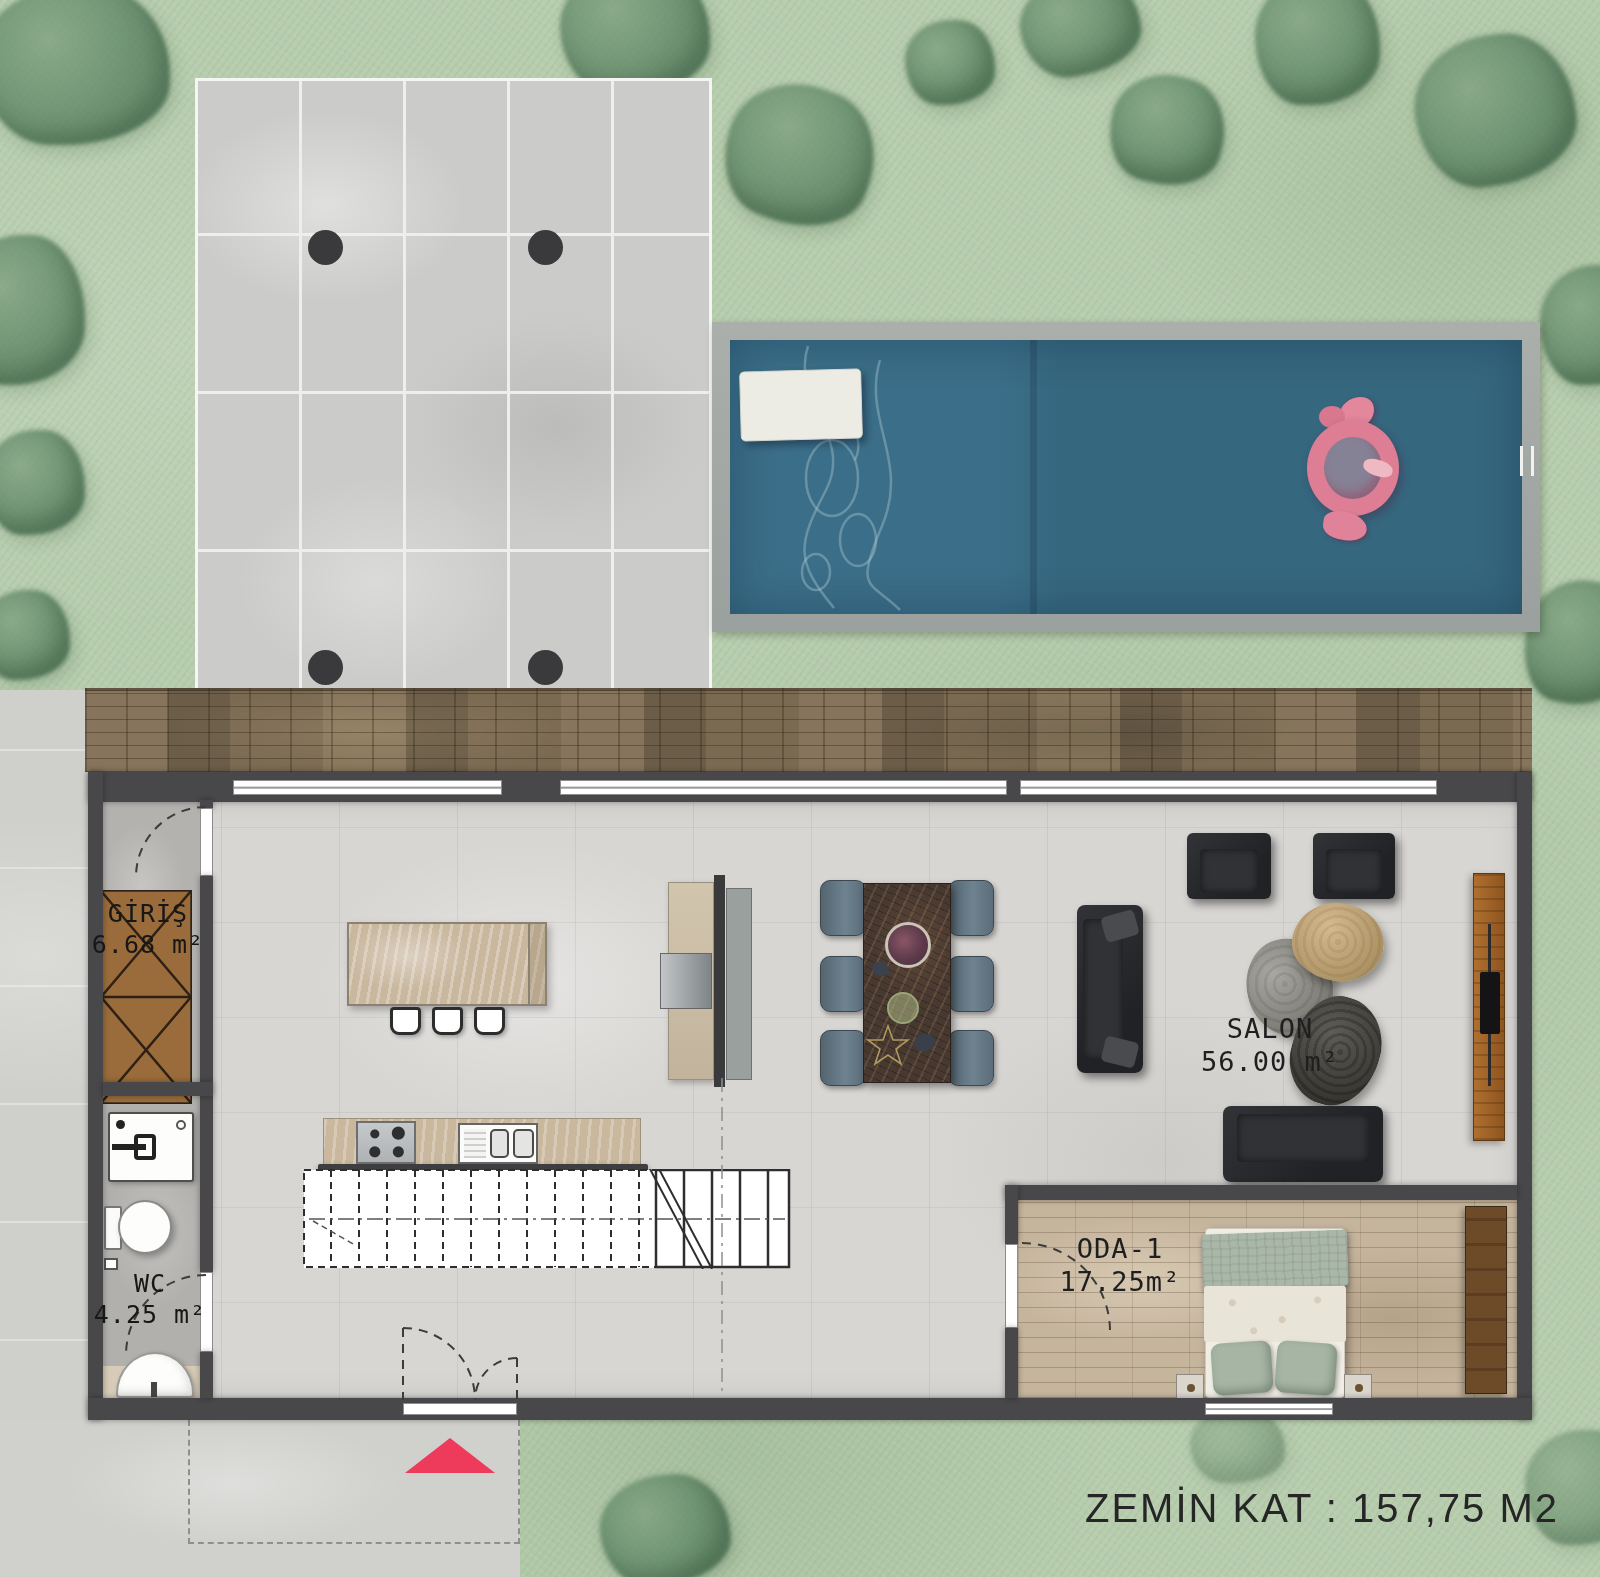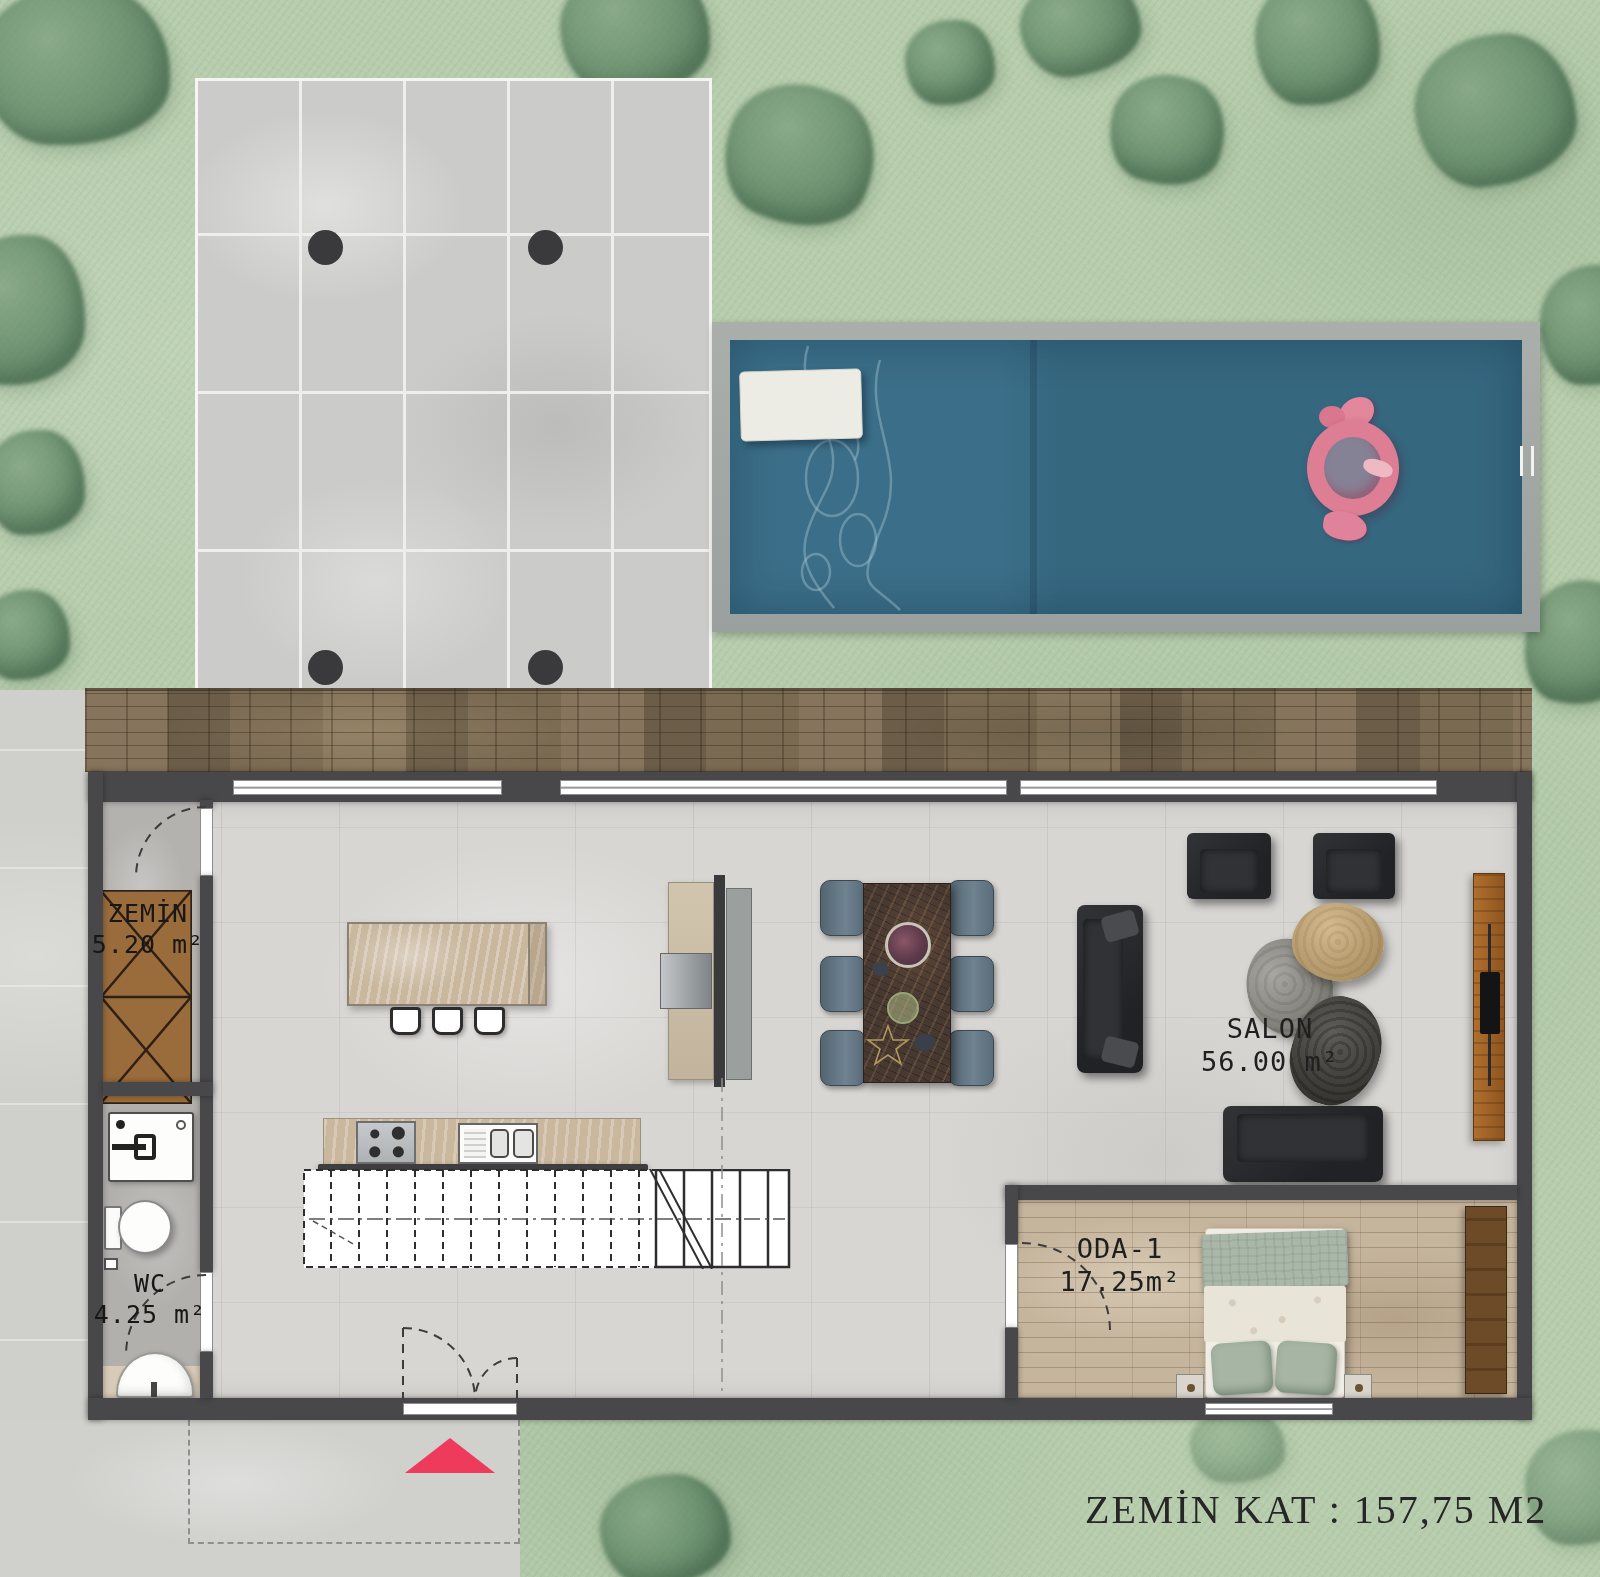--- a/index.html
+++ b/index.html
@@ -316,32 +316,32 @@
       <path d="M517 1358 A 42 42 0 0 0 475 1400"></path>
       <line x1="517" y1="1358" x2="517" y2="1400"></line>
       <path d="M206 807 A 70 70 0 0 0 136 877"></path>
       <path d="M206 1275 A 80 80 0 0 0 126 1355"></path>
       <path d="M1022 1243 A 88 88 0 0 1 1110 1331"></path>
     </g>
     <line x1="722" y1="1078" x2="722" y2="1396" stroke="#8f8f8f" stroke-width="1.5" stroke-dasharray="14 6 3 6"></line>
   </svg>
 
   <div class="rlabel" style="left:88px;top:898px;width:120px;font-size:25px;line-height:31px;color:#171717">
-    <span class="nm">ZEMİN</span>
-    <span class="ar">5.20 m²</span>
+    <span class="nm">GİRİŞ</span>
+    <span class="ar">6.68 m²</span>
   </div>
   <div class="rlabel" style="left:85px;top:1268px;width:130px;font-size:25px;line-height:31px;color:#171717">
     <span class="nm">WC</span>
     <span class="ar">4.25 m²</span>
   </div>
   <div class="rlabel" style="left:1200px;top:1012px;width:140px">
     <span class="nm">SALON</span>
     <span class="ar">56.00 m²</span>
   </div>
   <div class="rlabel" style="left:1050px;top:1232px;width:140px">
     <span class="nm">ODA-1</span>
     <span class="ar">17.25m²</span>
   </div>
 
   <div style="position:absolute;left:405px;top:1438px;width:0;height:0;border-left:45px solid transparent;border-right:45px solid transparent;border-bottom:35px solid #ee3b5c"></div>
 
-  <div style="position:absolute;left:1085px;top:1486px;width:490px;font-family:Liberation Serif, serif;font-size:40px;letter-spacing:2px;color:#262626;white-space:nowrap">ZEMİN KAT : 157,75 M2</div>
+  <div style="position:absolute;left:1085px;top:1486px;width:490px;font-family:Liberation Sans, sans-serif;font-size:40px;letter-spacing:2px;color:#262626;white-space:nowrap">ZEMİN KAT : 157,75 M2</div>
 </div>
 
 </body></html>

